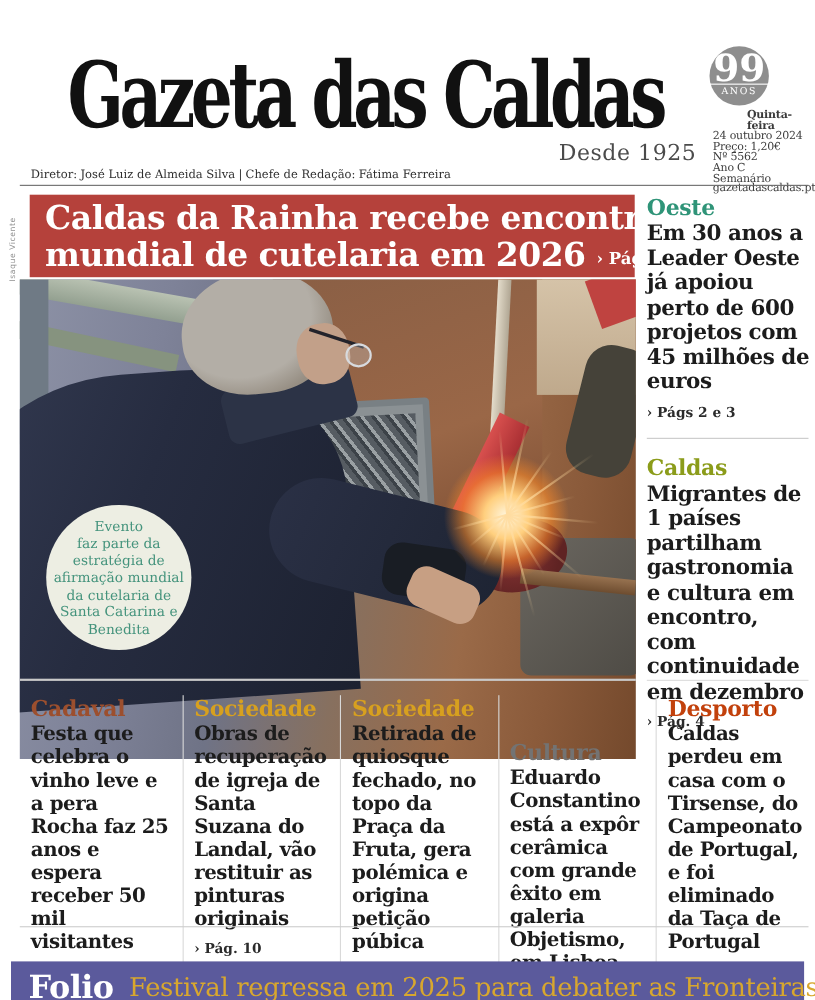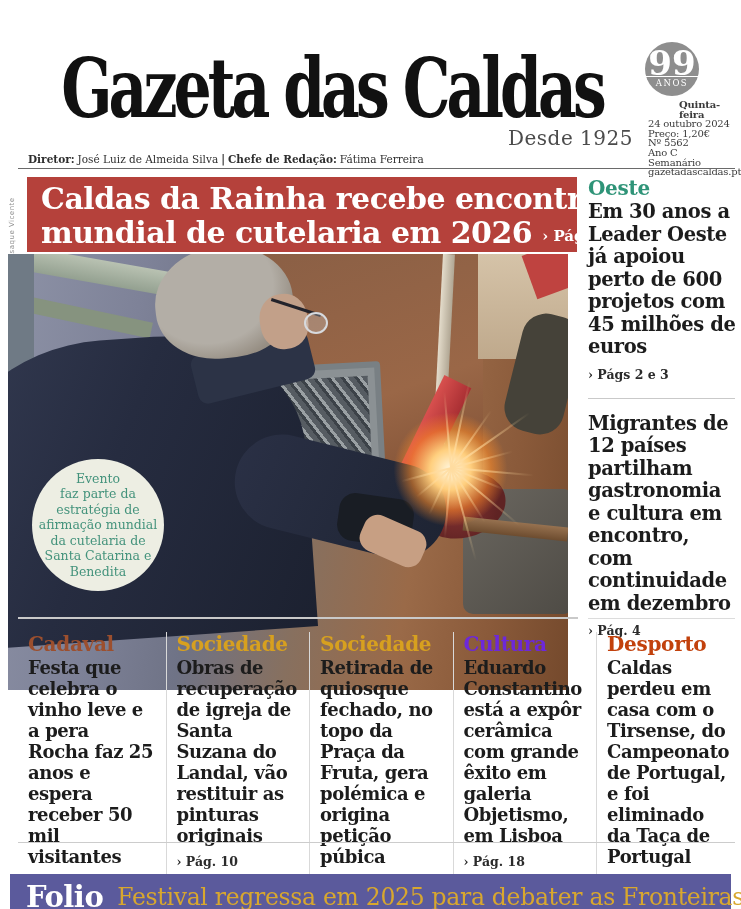--- a/index.html
+++ b/index.html
@@ -28,42 +28,42 @@
   .badge-number { font-size:34px; line-height:26px; font-weight:bold; border-bottom:1px solid #fff; padding:0 4px; }
   .badge-label { font-size:8.5px; letter-spacing:1.5px; margin-top:1px; }
   .issue-info {
     position:absolute; left:648px; top:100px; width:90px;
     font-size:10px; line-height:9.6px; color:#3b3b3b; letter-spacing:-0.2px;
   }
   .issue-info div:first-child { font-weight:bold;margin-left:31px; }
   .staff-line {
     position:absolute; left:28px; top:153px; font-size:10.5px; color:#2e2e2e;
   }
-  .staff-line .lbl { font-weight:bold; }
+  .staff-line .lbl { font-weight:normal; }
   .staff-line span { margin-right:3px; }
   .masthead-rule {
     position:absolute; left:18px; top:168px; width:717px; height:1px; background:#6a6a6a;
   }
 
   
   .lead-banner {
     position:absolute; left:27px; top:177px; width:550px; height:75px;
     background:#b5413b; color:#fff; padding:5px 10px 0 14px;
   }
   .lb-line { font-weight:bold; font-size:30px; line-height:34px; letter-spacing:-0.5px; white-space:nowrap; }
   .lb-page { font-size:15px; font-weight:bold; letter-spacing:0; margin-left:10px; vertical-align:2px; }
   .photo-credit {
     position:absolute; left:8px; top:180px; height:76px;
     writing-mode:vertical-rl; transform:rotate(180deg);
     font-family:"DejaVu Sans", sans-serif; font-size:7px; color:#8f8f8f; letter-spacing:.5px;
   }
 
   
   .photo {
-    position:absolute; left:8px; top:254px; width:560px; height:436px; overflow:hidden;
+    position:absolute; left:18px; top:254px; width:560px; height:436px; overflow:hidden;
     background:linear-gradient(100deg,#8d92a6 0%,#7e8298 22%,#6f7386 38%,#87705f 55%,#9a6a48 72%,#8a5a3a 86%,#74492c 100%);
   }
   .photo div { position:absolute; }
   .ph-wall   { left:230px; top:0; width:245px; height:235px; background:linear-gradient(160deg,#8a5f45,#9a6747 60%,#7d4e33); }
   .ph-window { left:470px; top:0; width:90px; height:105px; background:linear-gradient(#d5c3a8,#bfa98c); }
   .ph-pole   { left:430px; top:0; width:12px; height:190px; background:linear-gradient(90deg,#e4dccb,#b0a693); transform:rotate(3deg); }
   .ph-pipe1  { left:-15px; top:6px; width:215px; height:24px; background:linear-gradient(#b9c2b2,#93a090); transform:rotate(10deg); }
   .ph-pipe2  { left:-15px; top:52px; width:160px; height:16px; background:#86937f; transform:rotate(12deg); }
   .ph-pipe3  { left:0; top:0; width:26px; height:150px; background:#6f7a85; }
   .ph-strap  { left:520px; top:-8px; width:50px; height:46px; background:#bf4340; transform:rotate(-20deg); }
@@ -127,21 +127,21 @@
   }
   .pageref { font-weight:bold; font-size:12.5px; color:#2b2b2b; margin-top:8px; }
   .sb-divider { width:147px; height:1px; background:#c9c9c9; margin:16px 0 14px 0; }
 
   
   .teasers { position:absolute; left:28px; top:632px; width:709px; display:flex;justify-content:space-between; }
   .col { width:135px; padding-right:9px; }
   .col + .col { border-left:1px solid #d9d9d9; padding-left:10px; width:141px; }
   .col .kicker { font-size:20px; }
   .k0 { color:#9c4f2e; } .k1 { color:#d7a01f; } .k2 { color:#d7a01f; }
-  .k3 { color:#6d28d9; } .k4 { color:#c2410c; }
+  .k3 { color:#737373;margin-top:40px; } .k4 { color:#c2410c; }
   .col-headline {
     font-weight:bold; font-size:18px; line-height:21px; color:#1c1c1c; letter-spacing:-0.4px;
     margin-top:1px;
   }
 
   
   .prefooter-rule { position:absolute; left:18px; top:842px; width:717px; height:1px; background:#cccccc; }
   .folio {
     position:absolute; left:10px; top:874px; width:721px; height:46px; background:#5b5a9c;
     display:flex; align-items:center; padding:0 12px 0 16px;
@@ -235,21 +235,22 @@
   <div class="photo-rule2"></div>
 
   <div class="sidebar">
     <div>
       <div class="kicker k-oeste">Oeste</div>
       <div class="sb-headline">Em 30 anos a Leader Oeste já apoiou perto de 600 projetos com 45 milhões de euros</div>
       <div class="pageref">› Págs 2 e 3</div>
     </div>
     <div class="sb-divider"></div>
     <div>
-      <div class="sb-headline">Migrantes de 12 países partilham gastronomia e cultura em encontro, com continuidade em dezembro</div>
+      <div class="kicker k-caldas">Caldas</div>
+      <div class="sb-headline">Migrantes de 1 países partilham gastronomia e cultura em encontro, com continuidade em dezembro</div>
       <div class="pageref">› Pág. 4</div>
     </div>
   </div>
 
   <div class="teasers">
     <div class="col">
       <div class="kicker k0">Cadaval</div>
       <div class="col-headline">Festa que celebra o vinho leve e a pera Rocha faz 25 anos e espera receber 50 mil visitantes</div>
       <div class="pageref">› Pág. 9</div>
     </div>

